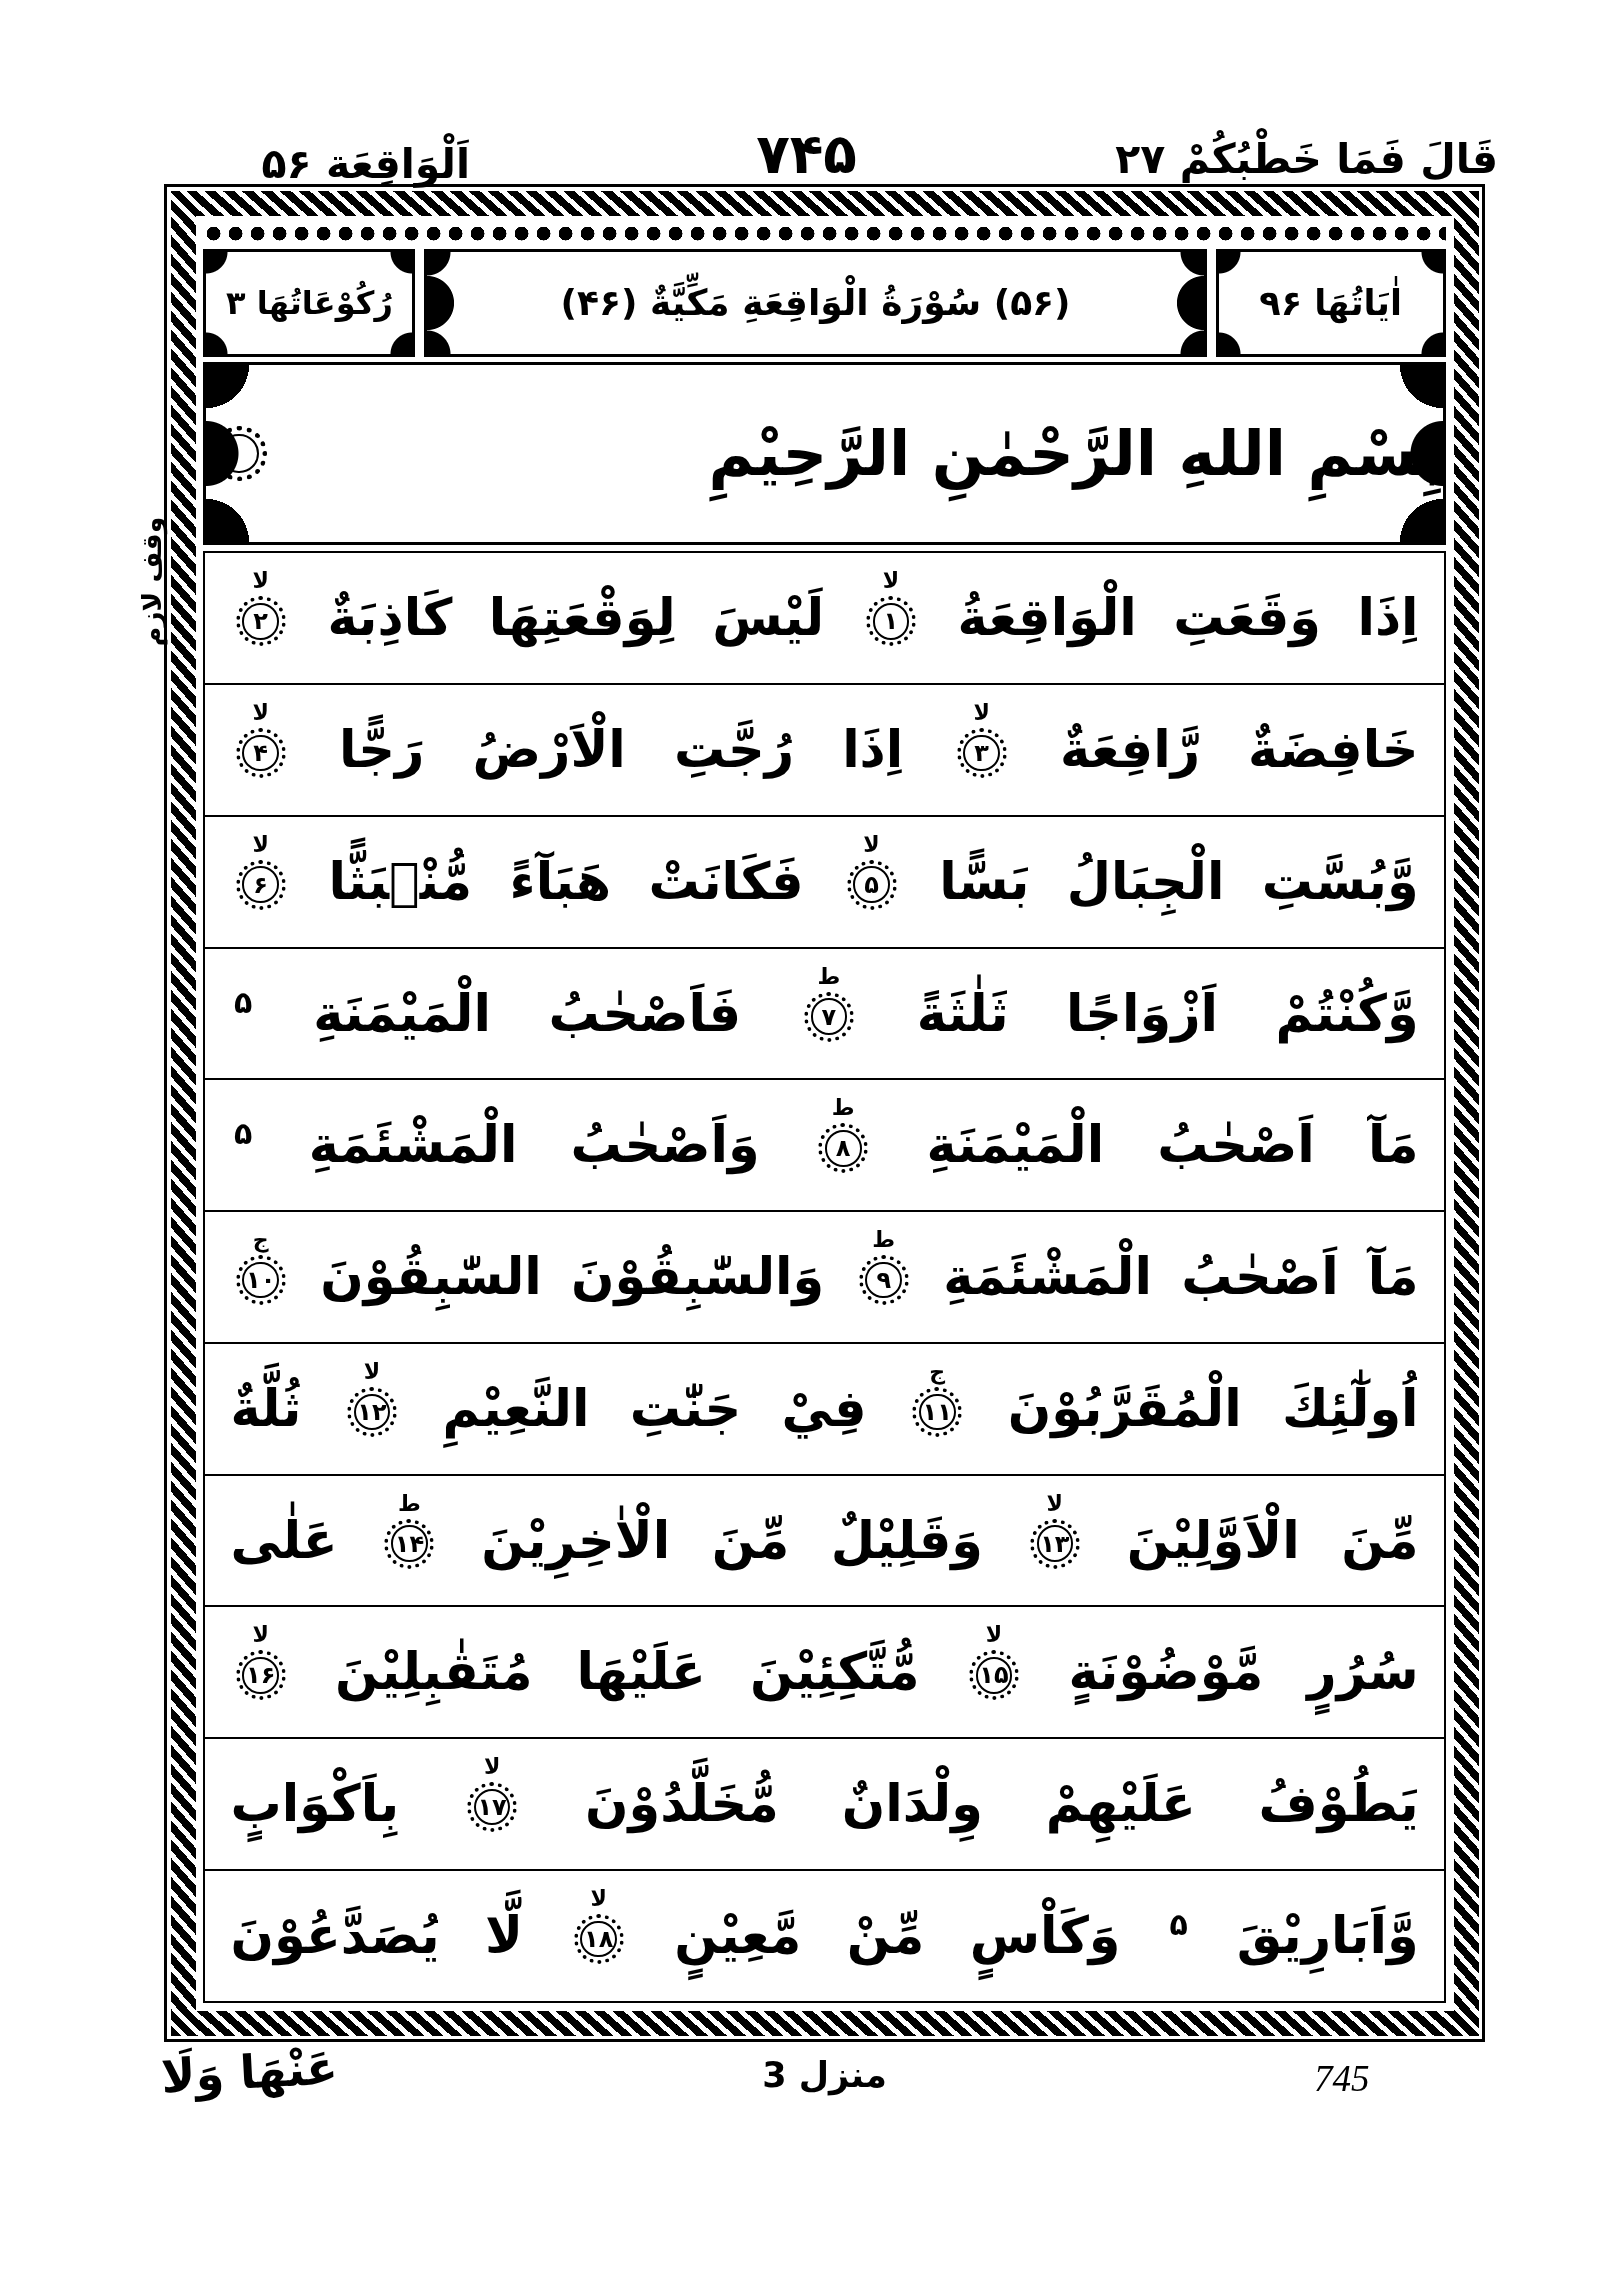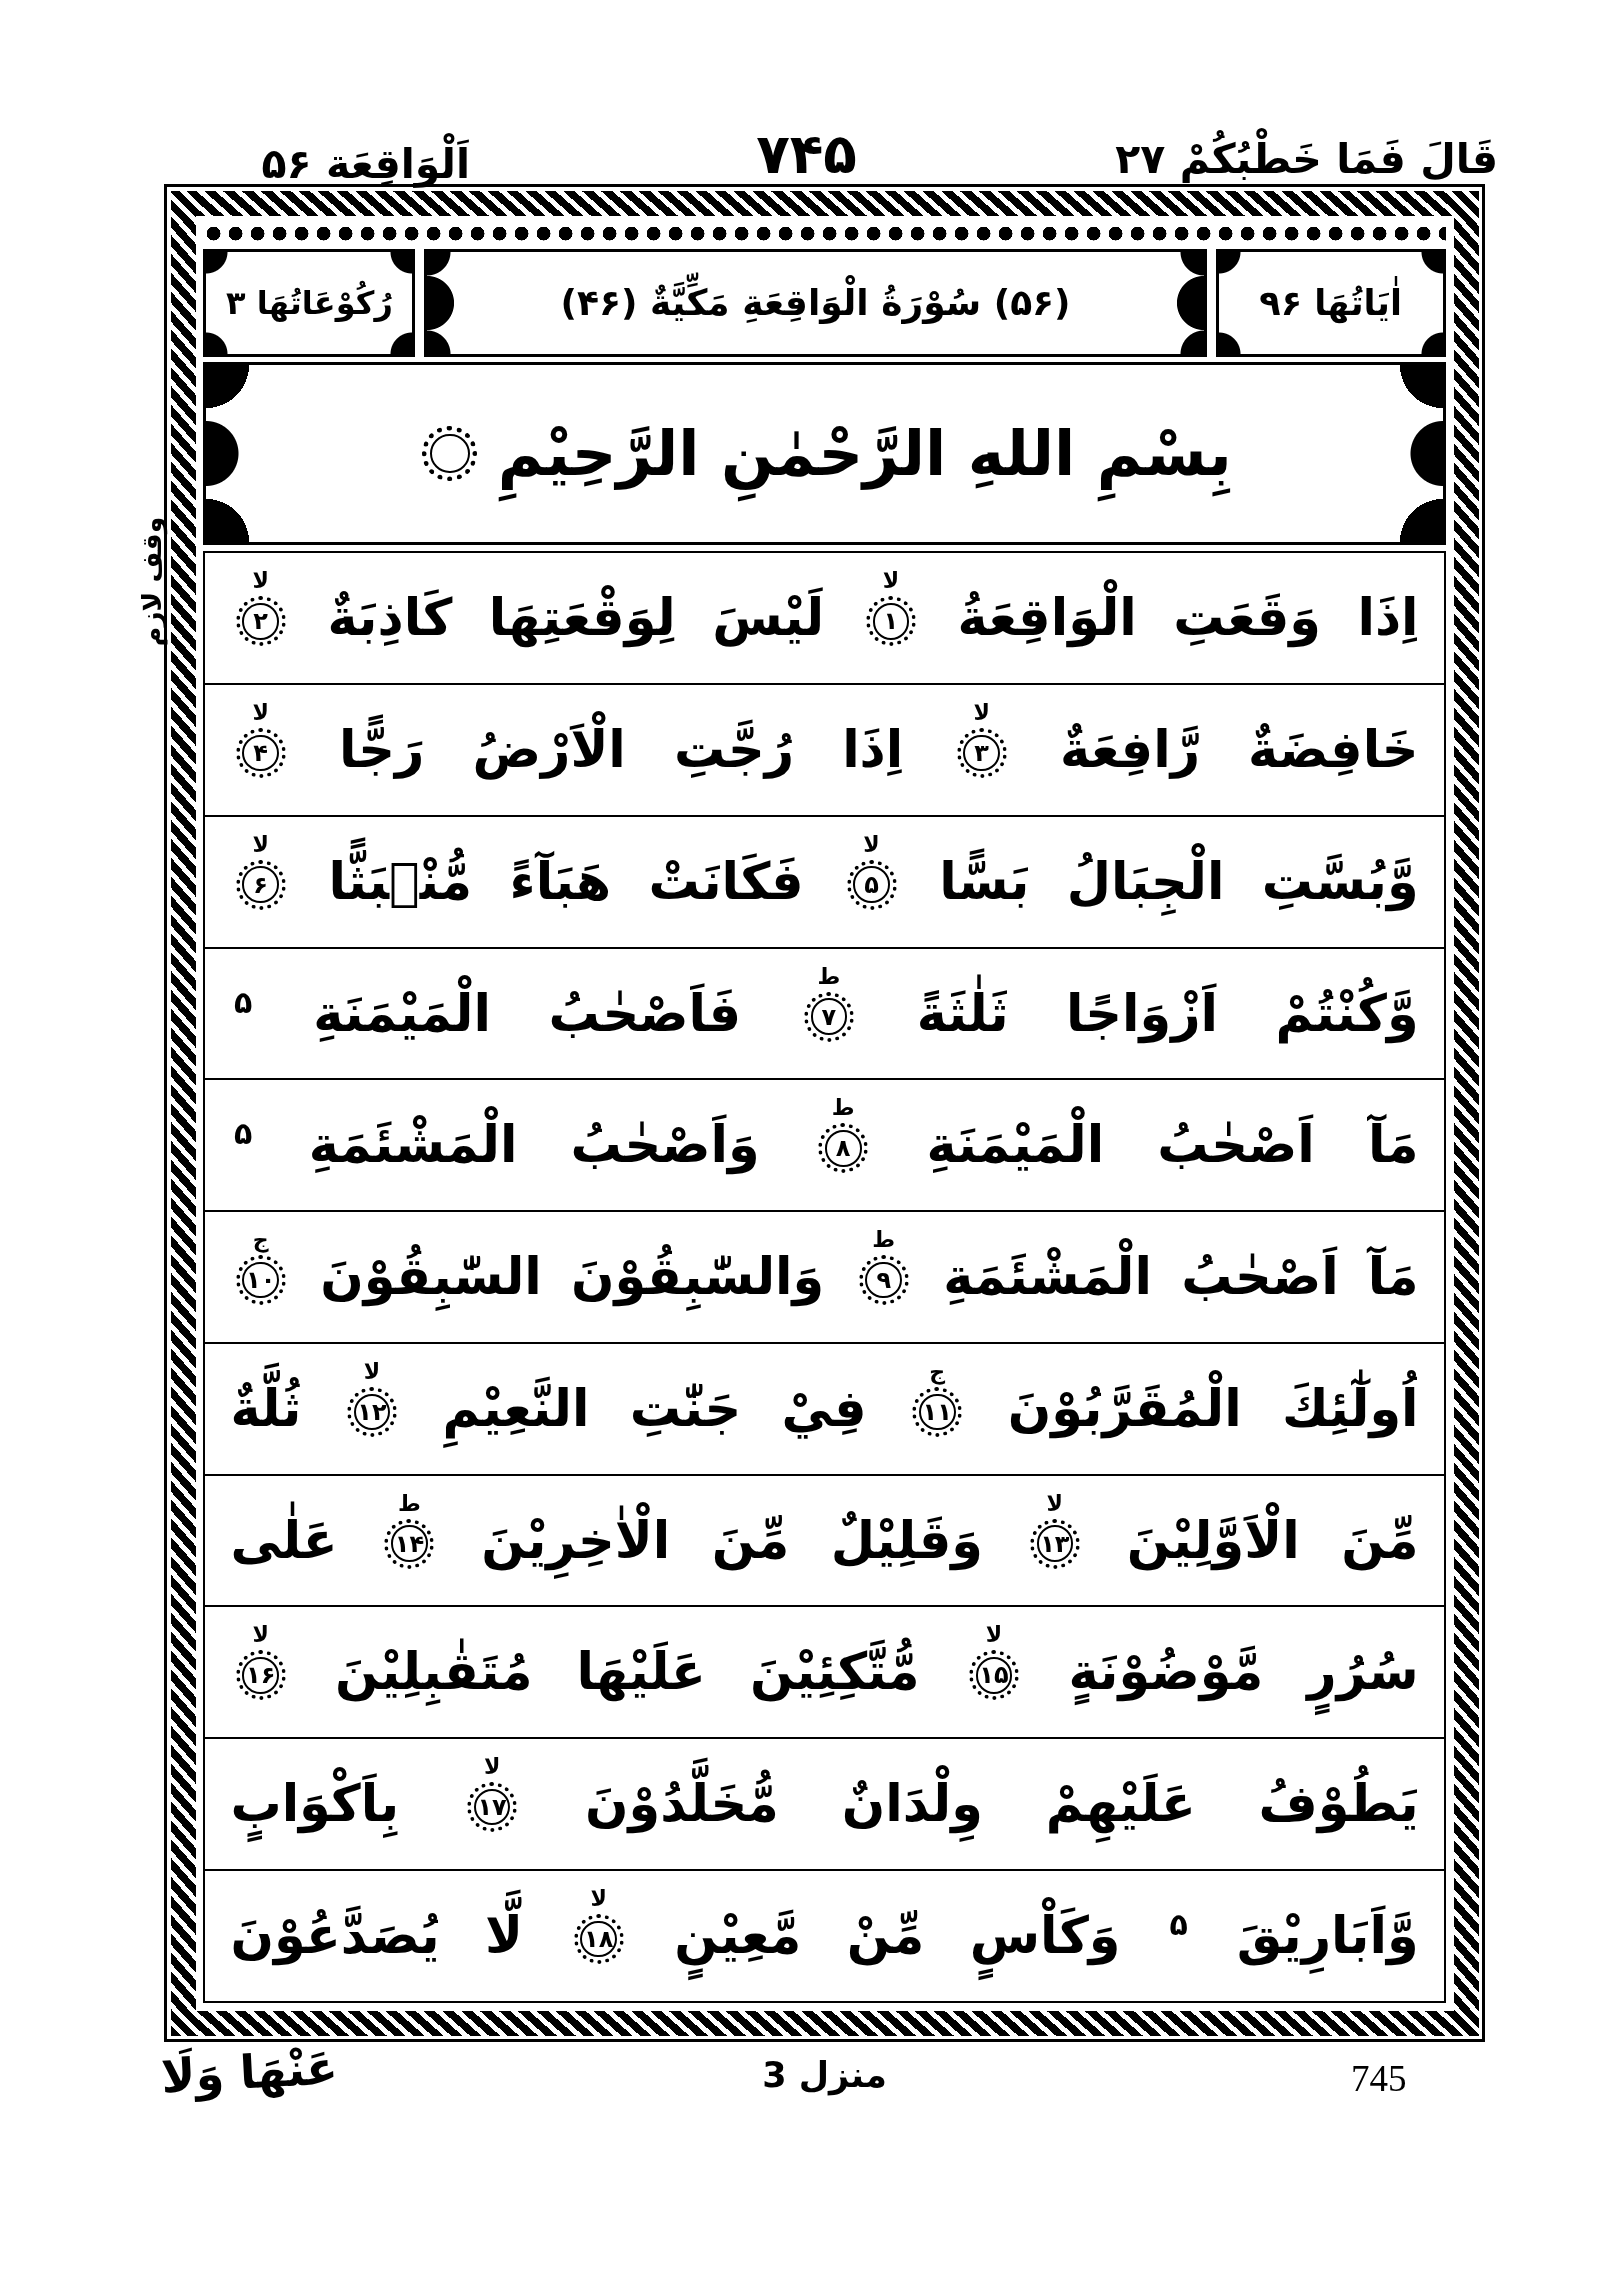--- a/index.html
+++ b/index.html
@@ -41,21 +41,21 @@
     background-image:
       radial-gradient(circle at 0 0,#000 23px,transparent 24px),
       radial-gradient(circle at 100% 0,#000 23px,transparent 24px),
       radial-gradient(circle at 0 100%,#000 23px,transparent 24px),
       radial-gradient(circle at 100% 100%,#000 23px,transparent 24px),
       radial-gradient(circle at 0 50%,#000 26.6px,transparent 27.5px),
       radial-gradient(circle at 100% 50%,#000 26.6px,transparent 27.5px);}
 
   
   .bismillah{position:relative;flex:0 0 183px;height:183px;box-sizing:border-box;border:3.5px solid #000;
-    display:flex;align-items:center;justify-content:center;gap:15px;direction:rtl;
+    display:flex;align-items:center;justify-content:space-between;gap:15px;direction:rtl;
     font-size:62px;font-weight:bold;margin-bottom:6.2px;white-space:nowrap;
     background-image:
       radial-gradient(circle at 0 0,#000 43px,transparent 43px),
       radial-gradient(circle at 100% 0,#000 43px,transparent 43px),
       radial-gradient(circle at 0 100%,#000 43px,transparent 43px),
       radial-gradient(circle at 100% 100%,#000 43px,transparent 43px),
       radial-gradient(circle at 0 50%,#000 32px,transparent 33px),
       radial-gradient(circle at 100% 50%,#000 32px,transparent 33px);}
 
   
@@ -71,21 +71,21 @@
   .ring{position:absolute;inset:2.7px;border:2.7px solid #000;border-radius:50%;
     display:flex;align-items:center;justify-content:center;font-size:24px;font-weight:bold;line-height:1;}
   .rmark{position:absolute;top:-30px;left:50%;transform:translateX(-50%);font-size:22px;font-weight:bold;line-height:1;}
   .bis-rosette{width:55px;height:55px;border-width:5.3px;}
   .small-mark{font-size:30px;vertical-align:super;line-height:1;margin:0 3.5px;}
 
   
   .foot{position:absolute;font-weight:bold;white-space:nowrap;}
   .foot-catch{left:161px;top:2045px;font-size:46px;direction:rtl;transform:rotate(-3deg);}
   .foot-manzil{left:727px;top:2055px;width:195px;text-align:center;font-size:35px;direction:rtl;}
-  .foot-page{left:1351px;top:2057px;font-size:37px;font-weight:normal;font-family:"Liberation Serif",serif;}
+  .foot-page{left:1314px;top:2057px;font-size:37px;font-weight:normal;font-family:"Liberation Serif",serif;font-style:italic;}
 </style>
 </head>
 <body>
 
 <div class="page">
 
   <div class="rh rh-left">اَلْوَاقِعَة ۵۶</div>
   <div class="rh rh-center">۷۴۵</div>
   <div class="rh rh-right">قَالَ فَمَا خَطْبُكُمْ ۲۷</div>
 

